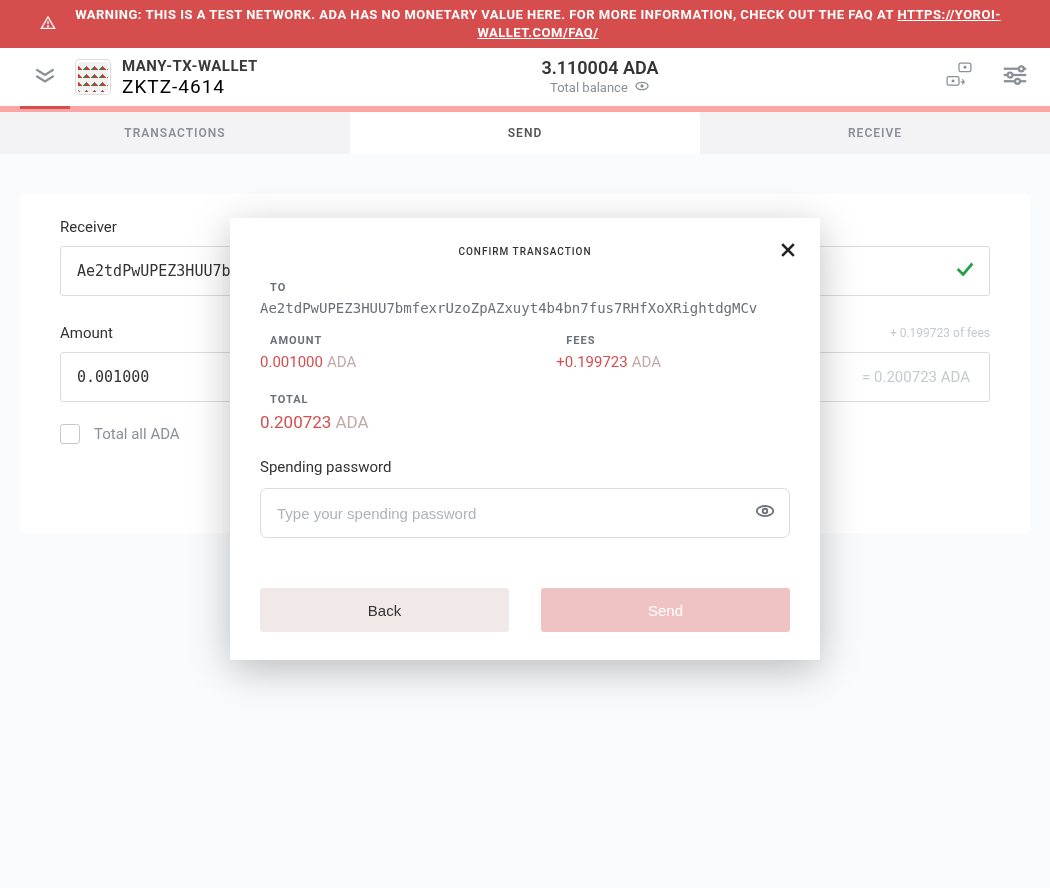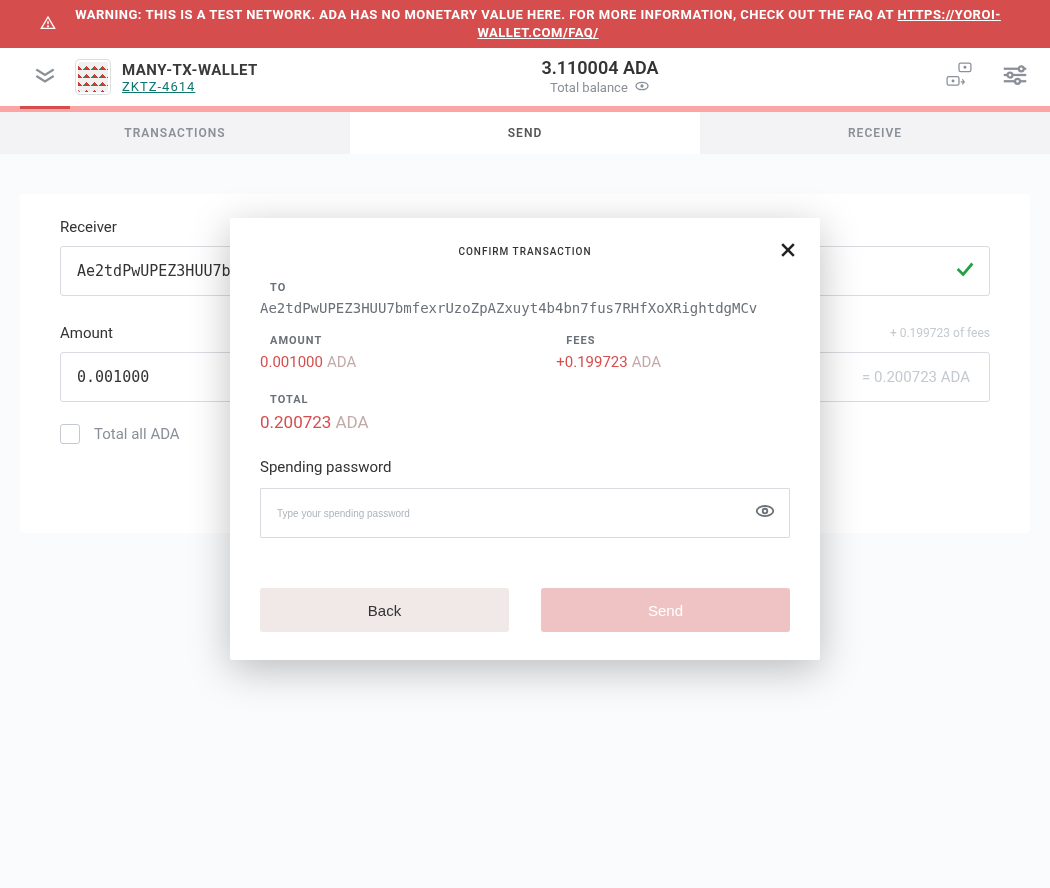--- a/index.html
+++ b/index.html
@@ -37,21 +37,21 @@
     width: 34px; height: 34px; border-radius: 4px; margin: 0 12px 0 6px;
     background:
       linear-gradient(45deg, #cc3a3a 25%, transparent 25%) 0 0/8px 8px,
       linear-gradient(-45deg, #2c8a4a 25%, transparent 25%) 0 0/8px 8px,
       #f0f0f0;
     border: 2px solid #fff;
     box-shadow: 0 0 0 1px #ddd;
   }
   .wallet-info { flex: 0 0 auto; }
   .wallet-name { font-weight: 700; font-size: 15px; letter-spacing: 0.5px; color:#3a3a3a;}
-  .wallet-sub { color: #0f766e; font-size: 13px; letter-spacing: 1px; text-decoration: underline; }
+  .wallet-sub { color: #000000; font-size: 19px; letter-spacing: 1px; }
   .balance-info { flex: 1 1 auto; text-align: center; }
   .balance-val { font-size: 18px; font-weight: 600; color:#333;}
   .balance-label { color: #8a8f98; font-size: 13px; display:flex; align-items:center; justify-content:center; gap:6px;}
   .header-icons { display:flex; gap:24px; align-items:center; }
   .hicon { color:#8a8f98; }
 
   
   .tabs { display:flex; background:#f3f3f5; }
   .tab { flex:1; text-align:center; padding:14px 0; font-size:12px; letter-spacing:1px; font-weight:600; color:#8a8f98; cursor:pointer; }
   .tab.active { background:#fff; color:#555; }
@@ -94,22 +94,22 @@
   .modal-cols { display:flex; gap:60px; margin-top:18px; }
   .modal-col { flex:0 0 auto; }
   .mc-label { font-size:11px; letter-spacing:1px; font-weight:700; color:#6a7178; margin-left:10px;}
   .mc-val { font-size:15px; margin-top:6px;}
   .mc-num { color:#d64d4d; }
   .mc-cur { color:#c4a9a9; margin-left:4px;}
   .modal-total { margin-top:22px; }
   .pw-label { font-size:15px; color:#333; margin-top:26px; }
   .pw-wrap { position:relative; margin-top:12px; }
   .pw-input {
-    width:100%; height:50px; border:1px solid #d8dce0; border-radius:1px;
-    padding:0 48px 0 16px; font-size:10px; color:#333; background:#fff;
+    width:100%; height:50px; border:1px solid #d8dce0; border-radius:7px;
+    padding:0 48px 0 16px; font-size:15px; color:#333; background:#fff;
   }
   .pw-input::placeholder { color:#aeb4ba; }
   .eye-icon { position:absolute; right:14px; top:50%; transform:translateY(-50%); color:#6a7178; cursor:pointer;}
   .modal-buttons { display:flex; gap:32px; margin-top:50px; }
   .btn { flex:1; height:44px; border:none; border-radius:3px; font-size:15px; cursor:pointer; }
   .btn-back { background:#f1e8e8; color:#333; }
   .btn-send { background:#efc3c3; color:#fff; }
 </style>
 </head>
 <body>

